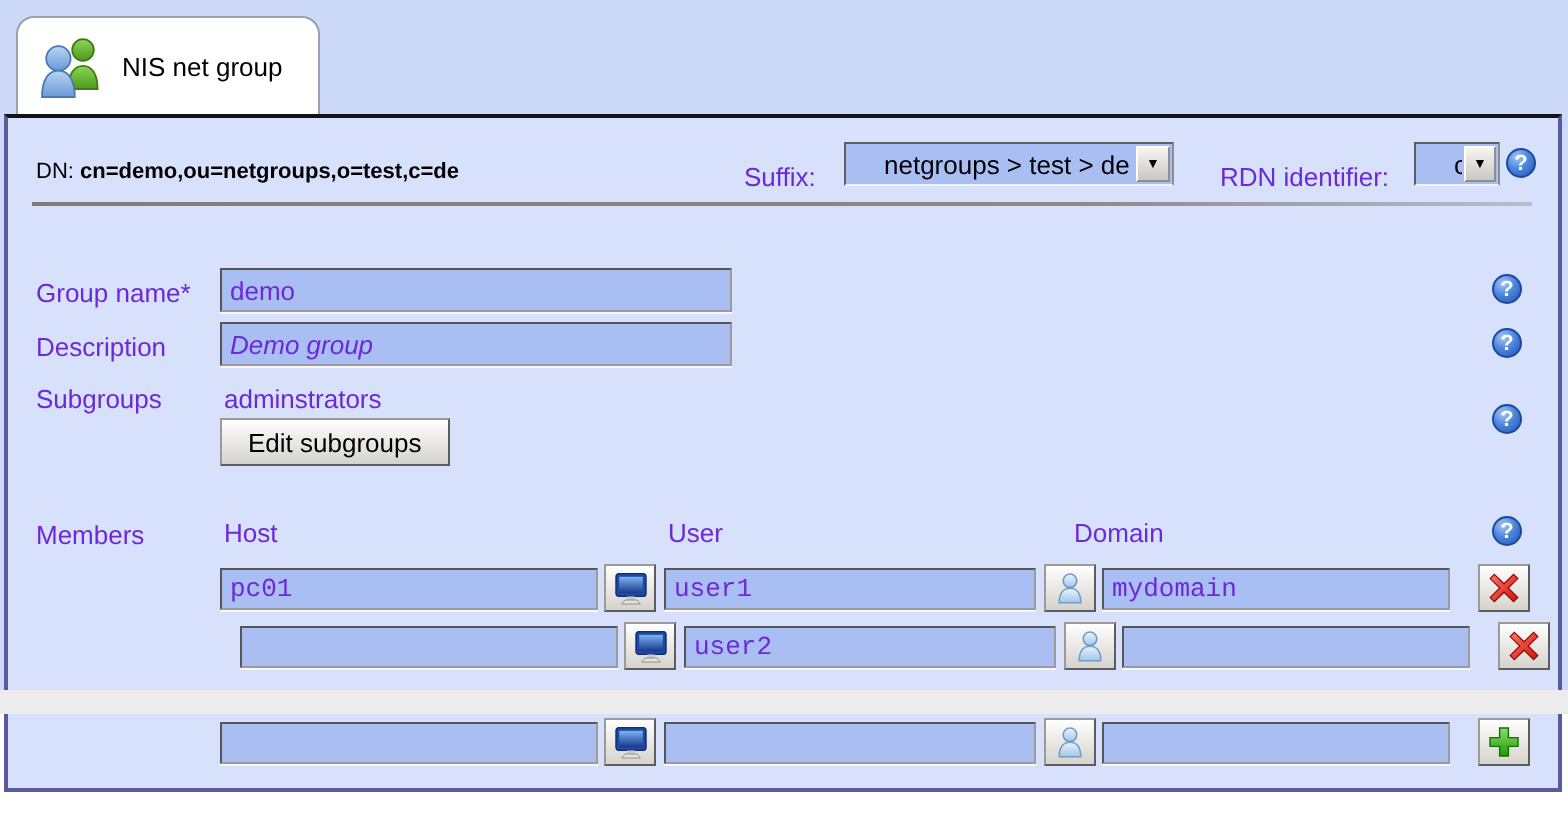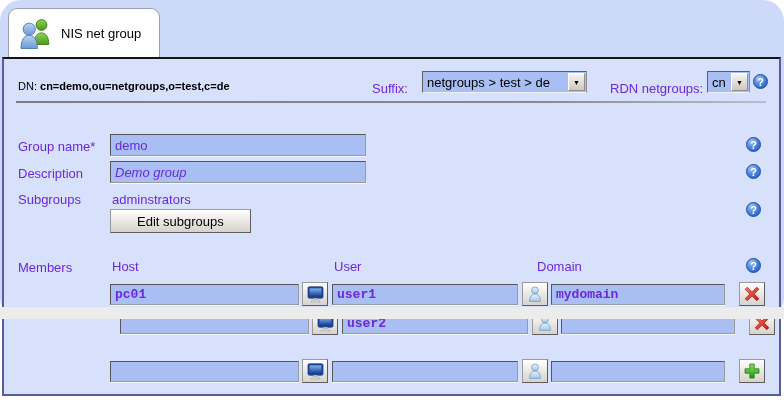--- a/index.html
+++ b/index.html
@@ -1,17 +1,17 @@
 <!DOCTYPE html>
 <html><head>
 <meta charset="utf-8">
 <style>
   * { margin:0; padding:0; box-sizing:border-box; }
   body { width:784px; height:409px; overflow:hidden; font-family:"Liberation Sans",sans-serif; }
-  .page { position:relative; width:784px; height:319px; background:#ccd9f8;border-radius:21px; }
+  .page { position:relative; width:784px; height:357px; background:#ccd9f8; }
   .bottom-strip { position:absolute; left:0; bottom:0; width:784px; height:12px; background:#ececec; }
 
   
   .tab { position:absolute; left:8px; top:8px; height:49px; background:#ffffff;
          border:1px solid #98a0ac; border-bottom:none; border-radius:9px 9px 0 0;
          display:flex; align-items:center; gap:9px; padding:0 18px 0 10px; cursor:pointer; }
   .tab-label { font-size:13px; color:#000; white-space:nowrap; }
 
   
   .panel { position:absolute; left:2px; top:57px; width:779px; height:339px;
@@ -20,41 +20,41 @@
   .lbl { position:absolute; font-size:13px; color:#6d28d9; white-space:nowrap; }
   .dn-line { position:absolute; left:18px; top:80px; font-size:11px; color:#000; }
   .dn-line b { font-weight:bold; }
 
   .divider { position:absolute; left:16px; top:101px; width:750px; height:2px;
              background:linear-gradient(90deg,#7d7d7d 0%,#8a8a8a 70%,#bcbccc 100%); }
 
   
   .sel { position:absolute; height:22px; background:#a9bef2; border:1px solid #5f5f5f;
          border-bottom-color:#eef2fb; border-right-color:#8d8d8d;
-         display:flex; align-items:center; cursor:pointer; }
+         display:flex; align-items:center; cursor:pointer;padding-left:15px; }
   .sel-txt { flex:1; padding:0 4px; font-size:13px; white-space:nowrap; overflow:hidden; }
   .sel-arrow { width:17px; height:18px; margin:1px;
                background:linear-gradient(180deg,#f6f4f0,#ccc8c0);
                border:1px solid #8f8f8f; border-top-color:#ffffff; border-left-color:#ffffff;
                display:flex; align-items:center; justify-content:center;
                font-size:7px; color:#000; }
 
   
   .inp { height:22px; background:#a9bef2; border:1px solid;
          border-color:#565656 #9b9b9b #9b9b9b #565656;
          box-shadow:0 1px 0 rgba(255,255,255,.75);
          font-size:13px; padding:0 4px; color:#6d28d9; font-family:"Liberation Sans",sans-serif; outline:none; }
   .abs { position:absolute; }
-  .minp { height:21px; font-family:"Liberation Mono",monospace; font-size:13px;font-weight:bold; }
+  .minp { height:21px; font-family:"Liberation Mono",monospace; font-size:13px; }
 
   
   .btn { background:linear-gradient(180deg,#ffffff 0%,#e8e6e2 55%,#d6d3cc 100%);
          border:1px solid #9a9a9a; border-right-color:#5d5d5d; border-bottom-color:#5d5d5d;
          cursor:pointer; color:#000; }
-  .text-btn { position:absolute; height:24px; padding:0 26px; font-size:13px;
+  .text-btn { position:absolute; height:24px; padding:0 13px; font-size:13px;
               font-family:"Liberation Sans",sans-serif; }
   .icon-btn { width:26px; height:24px; display:flex; align-items:center; justify-content:center; padding:0; flex:none; }
 
   
   .help { position:absolute; width:15px; height:15px; border-radius:50%;
           background:radial-gradient(circle at 35% 28%, #a6c6f6 0%, #4f87dd 45%, #1c55b8 100%);
           border:1px solid #1a49a0; color:#fff; font-weight:bold; font-size:11px;
           display:flex; align-items:center; justify-content:center; cursor:pointer;
           font-family:"Liberation Sans",sans-serif; }
 
@@ -118,21 +118,21 @@
     <span>DN:</span>
     <b>cn=demo,ou=netgroups,o=test,c=de</b>
   </div>
 
   <span class="lbl" style="left:372px; top:81px;">Suffix:</span>
   <div class="sel" style="left:422px; top:71px; width:165px;">
     <span class="sel-txt">netgroups &gt; test &gt; de</span>
     <span class="sel-arrow">▼</span>
   </div>
 
-  <span class="lbl" style="left:610px; top:81px;">RDN netgroups:</span>
+  <span class="lbl" style="left:610px; top:81px;">RDN identifier:</span>
   <div class="sel" style="left:707px; top:71px; width:43px;">
     <span class="sel-txt">cn</span>
     <span class="sel-arrow">▼</span>
   </div>
   <span class="help" style="left:753px; top:74px;">?</span>
 
   <div class="divider"></div>
 
   <span class="lbl" style="left:18px; top:139px;">Group name*</span>
   <input class="inp abs" style="left: 110px; top: 134px; width: 256px;" value="demo">

